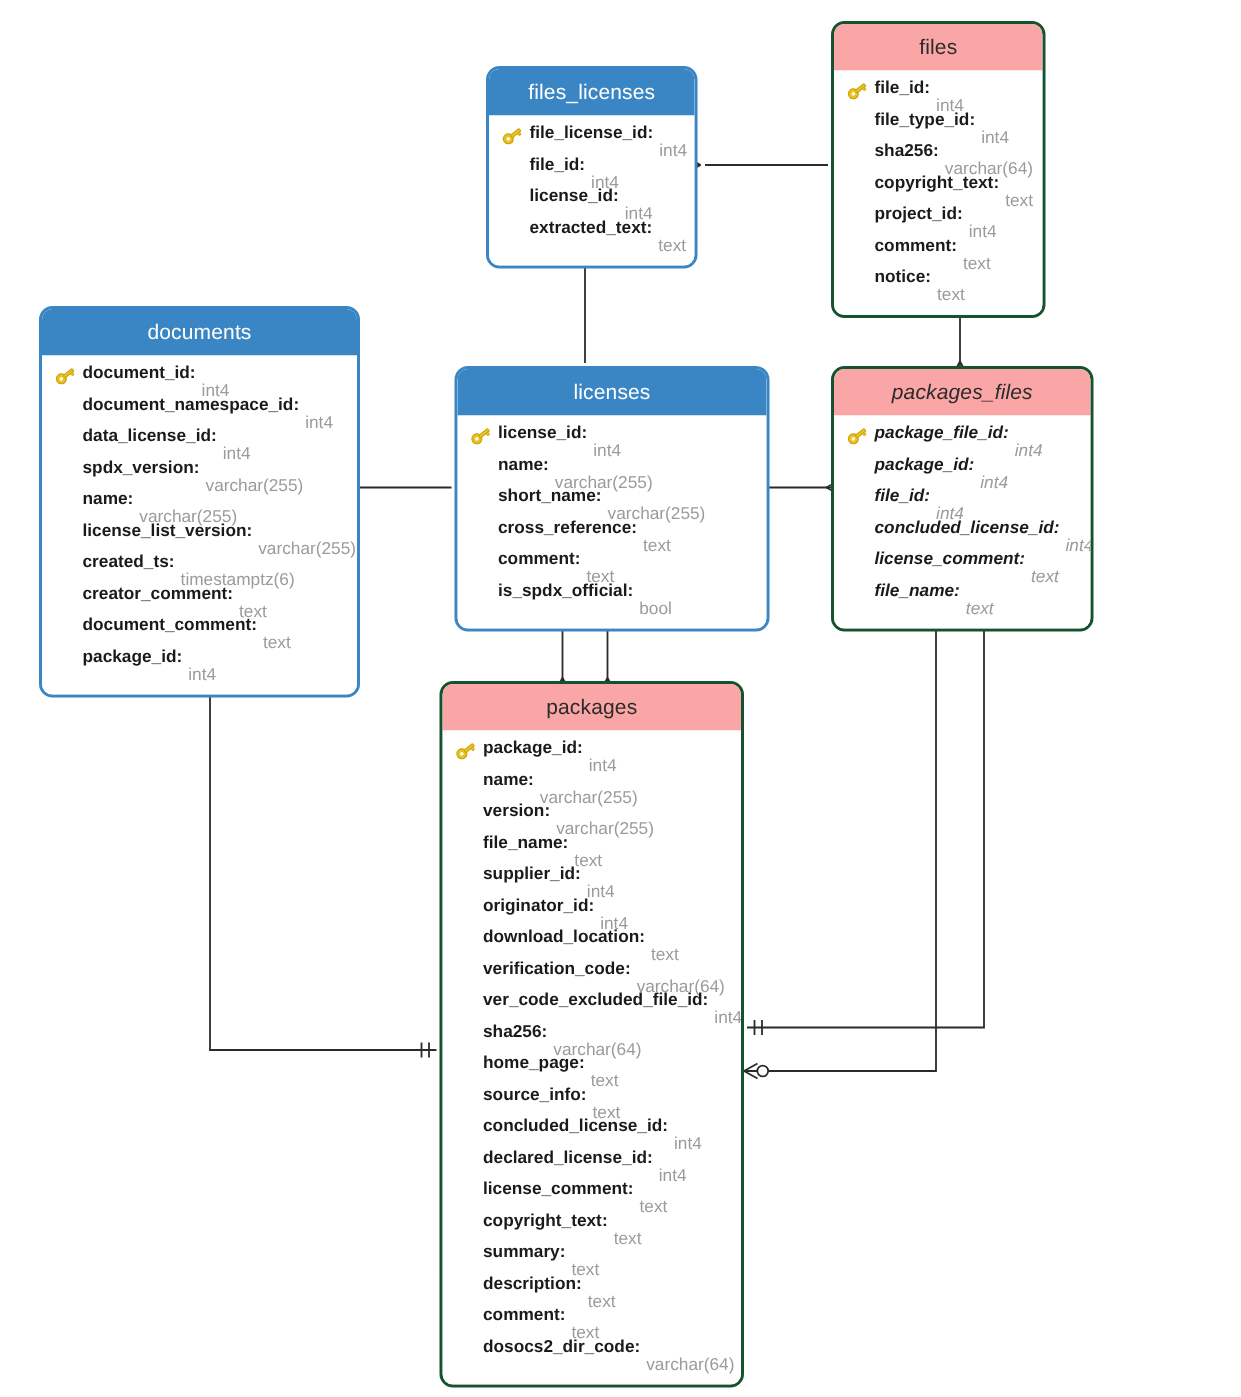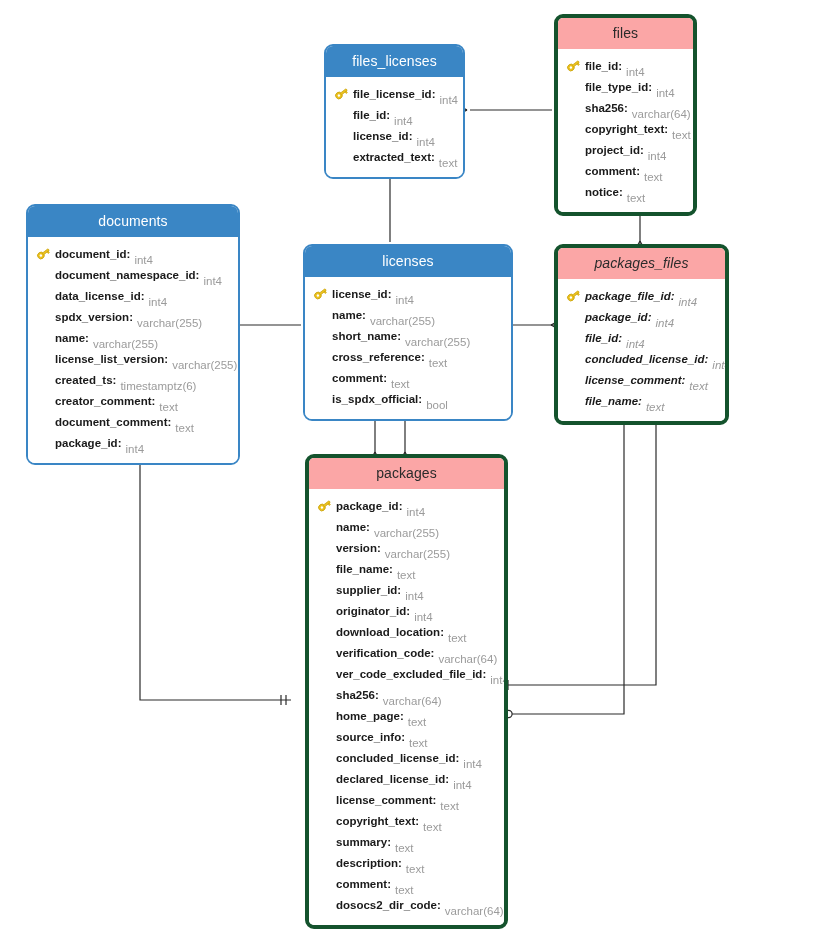--- a/index.html
+++ b/index.html
@@ -15,36 +15,35 @@
 
   .table-box{
     position:absolute;
     border-radius:9px;
     box-sizing:border-box;
     background:#ffffff;
     overflow:hidden;
     z-index:5;
   }
   .table-box.blue{border:2px solid #3a86c5;}
-  .table-box.pink{border:4px solid #14532d;}
+  .table-box.pink{border:2px solid #14532d;}
 
   .tbl-header{
     text-align:center;
     font-size:14px;
     padding:7px 6px 8px 6px;
     letter-spacing:.1px;
   }
   .blue .tbl-header{background:#3a86c5;color:#ffffff;}
   .pink .tbl-header{background:#fba6a6;color:#2b2b2b;}
 
   .tbl-body{padding:6px 10px 10px 8px;background:#fff;}
 
   .field-row{
     display:flex;
-    align-items:center;
     height:21px;
     font-size:11.5px;
     white-space:nowrap;
   }
   .key-slot{
     width:19px;min-width:19px;height:14px;
     display:flex;align-items:center;justify-content:flex-start;
   }
   .fname{font-weight:bold;color:#1a1a1a;}
   .fcolon{color:#1a1a1a;font-weight:bold;}
@@ -434,21 +433,21 @@
             <span class="ftype">text</span>
           </div>
           <div class="field-row">
             <span class="key-slot"></span>
             <span class="fname">file_name</span>
             <span class="fcolon">:</span>
             <span class="ftype">text</span>
           </div>
         </div>
       </div>
-      <div class="table-box pink" style="left: 305px; top: 454px; width: 203px;">
+      <div class="table-box pink" style="left: 293px; top: 454px; width: 203px;">
         <div class="tbl-header">packages</div>
         <div class="tbl-body">
           <div class="field-row">
             <span class="key-slot">
               <svg class="key-icon" width="15" height="13" viewBox="0 0 15 13">
                 <g transform="rotate(-38 7.5 6.5)">
                   <circle cx="4.2" cy="6.5" r="3.3" fill="#edc21f" stroke="#c9a40d" stroke-width="0.8"></circle>
                   <circle cx="4.2" cy="6.5" r="1.2" fill="#ffffff"></circle>
                   <rect x="6.6" y="5.5" width="7.4" height="2.1" rx="0.5" fill="#edc21f" stroke="#c9a40d" stroke-width="0.7"></rect>
                   <rect x="11.2" y="7.4" width="1.5" height="2.0" fill="#edc21f" stroke="#c9a40d" stroke-width="0.6"></rect>

